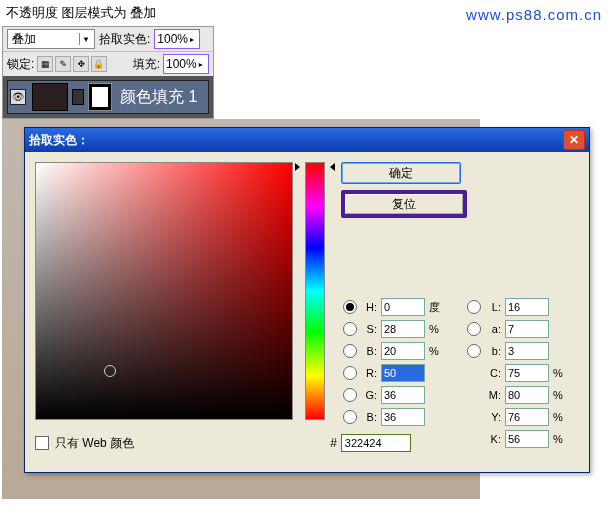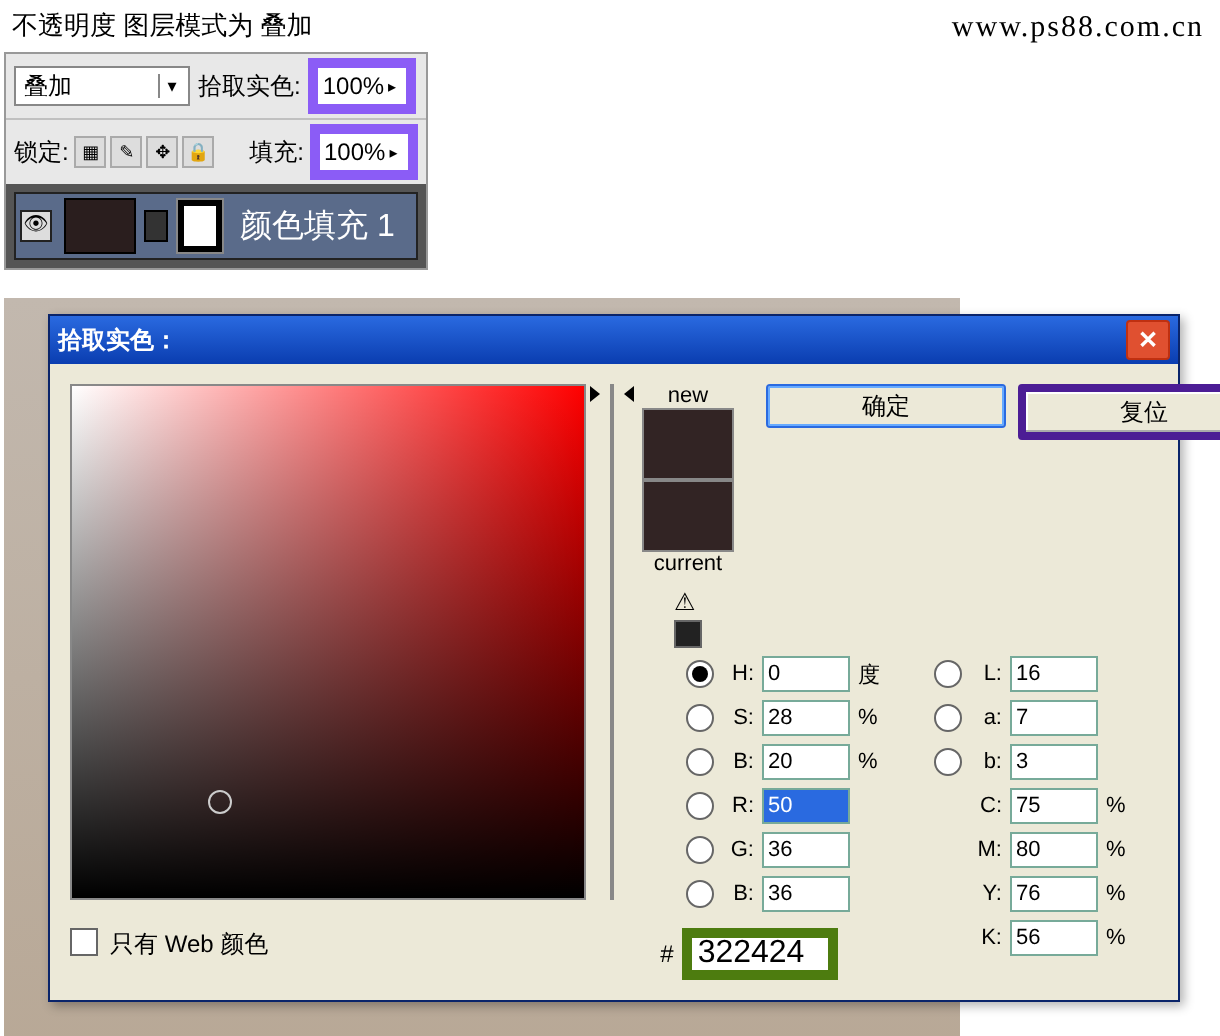--- a/index.html
+++ b/index.html
@@ -2,69 +2,69 @@
 <html><head>
 <meta charset="utf-8">
 <style>
 body{margin:0;font-family:Tahoma,SimSun,sans-serif;font-size:12px;background:#fff;color:#000;width:610px}
 .top-text{padding:4px 6px;font-size:13px}
 .panel{background:#e8e8e8;border:1px solid #999;width:210px;margin-left:2px}
 .row1{display:flex;align-items:center;padding:2px 4px;gap:4px}
 .dd{border:1px solid #888;background:#fff;height:18px;display:flex;align-items:center;padding:0 4px;position:relative}
 .dd.blend{width:78px}
 .dd .arrow{position:absolute;right:2px;top:3px;width:12px;height:12px;border-left:1px solid #888;text-align:center;font-size:9px;line-height:12px}
-.opacity-box{border:5px solid #8b5cf6;background:#fff;width:40px;height:18px;display:flex;align-items:center;padding:0 2px}
+.opacity-box{border:1px solid #8b5cf6;background:#fff;width:40px;height:18px;display:flex;align-items:center;padding:0 2px}
 .tri{font-size:8px;margin-left:2px}
 .row2{display:flex;align-items:center;padding:2px 4px;gap:3px;border-top:1px solid #c0c0c0}
 .lock-icons{display:flex;gap:2px}
 .lock-ic{width:14px;height:14px;border:1px solid #aaa;background:#ddd;font-size:9px;text-align:center;line-height:14px}
 .layers{background:#555;padding:4px}
 .layer-row{display:flex;align-items:center;gap:4px;background:#5a6b8a;border:1px solid #222;padding:2px}
 .eye{width:14px;height:14px;border:1px solid #222;background:#ddd;text-align:center;font-size:10px;line-height:14px;margin-right:2px}
 .thumb1{width:34px;height:26px;background:#2a1e1e;border:1px solid #000}
 .link{width:10px;height:14px;background:#333;border:1px solid #000}
 .thumb2{width:22px;height:26px;background:#000;border:1px solid #888;position:relative}
 .thumb2::after{content:"";position:absolute;inset:3px;background:#fff}
 .layer-name{color:#fff;font-size:16px;margin-left:4px}
-.watermark{position:absolute;right:8px;top:6px;color:#000000;font-family:Liberation Serif, serif;font-size:15px;letter-spacing:1px}
-.bg-photo{margin-top:14px;width:478px;height:380px;background:linear-gradient(#c2b8ae,#b8a896);position:relative;margin-left:2px}
+.watermark{position:absolute;right:8px;top:6px;color:#1d4ed8;font-family:Liberation Sans, sans-serif;font-size:15px;letter-spacing:1px}
+.bg-photo{width:478px;height:380px;background:linear-gradient(#c2b8ae,#b8a896);position:relative;margin-left:2px}
 .dlg{position:absolute;left:22px;top:8px;width:564px;border:1px solid #0a246a;background:#ece9d8;box-shadow:2px 2px 5px rgba(0,0,0,0.3)}
 .titlebar{height:24px;background:linear-gradient(#2a6ae0,#0a3db0);display:flex;align-items:center;color:#fff;font-weight:bold;padding:0 4px;justify-content:space-between}
 .close{width:20px;height:18px;background:#e05030;border:1px solid #c03010;color:#fff;text-align:center;font-weight:bold;font-size:12px;line-height:18px;border-radius:2px}
 .dlg-body{display:flex;padding:10px;gap:8px}
 .sv-box{width:256px;height:256px;position:relative;background:linear-gradient(to bottom,rgba(0,0,0,0),#000),linear-gradient(to right,#fff,#f00);border:1px solid #888}
 .sv-cursor{position:absolute;width:10px;height:10px;border:1px solid #ccc;border-radius:50%;left:68px;top:202px}
 .hue-bar{width:18px;height:256px;margin-left:4px;border:1px solid #888;background:linear-gradient(to bottom,#f00 0%,#f0f 17%,#00f 33%,#0ff 50%,#0f0 66%,#ff0 83%,#f00 100%);position:relative}
 .hue-sl{position:absolute;left:-6px;right:-6px;height:0;top:0}
 .hue-sl::before,.hue-sl::after{content:"";position:absolute;width:0;height:0;border-top:4px solid transparent;border-bottom:4px solid transparent}
 .hue-sl::before{left:-5px;border-left:5px solid #000}
 .hue-sl::after{right:-5px;border-right:5px solid #000}
 .swatch-col{display:flex;flex-direction:column;align-items:center;margin-left:6px}
 .swatch-lbl{font-size:11px}
 .sw{width:44px;height:34px;border:1px solid #888}
 .sw.new{background:#322424}
 .sw.cur{background:#322424}
 .warn{width:14px;height:14px;margin-top:6px}
 .tiny-sw{width:12px;height:12px;background:#222;border:1px solid #666;margin-top:2px}
-.btn-col{display:flex;gap:6px;margin-left:8px}
+.btn-col{display:flex;flex-direction:column;gap:6px;margin-left:8px}
 .btn{width:118px;height:20px;border:4px solid #4c1d95;background:#ece9d8;border-radius:2px;text-align:center;line-height:20px;font-size:12px;box-shadow:inset -1px -1px #aaa,inset 1px 1px #fff}
 .btn.def{border:1px solid #2a6ae0;box-shadow:inset 0 0 0 1px #6af}
 .fields{margin-left:6px;margin-top:8px;font-size:11px}
 .field-grid{display:grid;grid-template-columns:14px 16px 44px 14px 16px 14px 16px 44px 14px;gap:4px 4px;align-items:center}
 .radio{width:12px;height:12px;border:1px solid #666;border-radius:50%;background:#fff;display:inline-block;position:relative}
 .radio.sel::after{content:"";position:absolute;inset:2px;border-radius:50%;background:#000}
 .inp{width:38px;height:16px;border:1px solid #7a9;background:#fff;padding:0 2px;text-align:left;font-size:11px}
 .inp.sel{background:#2a6ae0;color:#fff}
 .lbl{text-align:right}
 .unit{text-align:left}
 .sp4{height:4px}
-.bottom{display:flex;align-items:flex-start;padding:4px 10px 10px;gap:6px}
+.bottom{display:flex;align-items:center;padding:4px 10px 20px;gap:6px}
 .chk{width:12px;height:12px;border:1px solid #666;background:#fff}
 .hex-row{margin-left:190px;display:flex;align-items:center;gap:4px}
-.hex-inp{width:62px;height:16px;border:5px solid #4d7c0f;background:#fff;padding:0 3px;font-size:16px}
+.hex-inp{width:62px;height:16px;border:1px solid #4d7c0f;background:#fff;padding:0 3px;font-size:11px}
 </style>
 </head>
 <body>
 
 <div class="watermark">www.ps88.com.cn</div>
 <div class="top-text">不透明度  图层模式为  叠加</div>
 
 <div class="panel">
   <div class="row1">
     <div class="dd blend">
@@ -110,28 +110,20 @@
     </div>
     <div class="dlg-body">
       <div>
         <div class="sv-box">
           <div class="sv-cursor"></div>
         </div>
       </div>
       <div class="hue-bar">
         <div class="hue-sl"></div>
       </div>
-      <div class="swatch-col">
-        <span class="swatch-lbl">new</span>
-        <div class="sw new"></div>
-        <div class="sw cur"></div>
-        <span class="swatch-lbl">current</span>
-        <div class="warn">⚠</div>
-        <div class="tiny-sw"></div>
-      </div>
       <div class="btn-col">
         <div class="btn def">确定</div>
         <div class="btn">复位</div>
         <div style="height:6px"></div>
         <div style="height:6px"></div>
       </div>
     </div>
 
     <div style="position:absolute;left:312px;top:162px" class="fields">
       <div class="field-grid">

